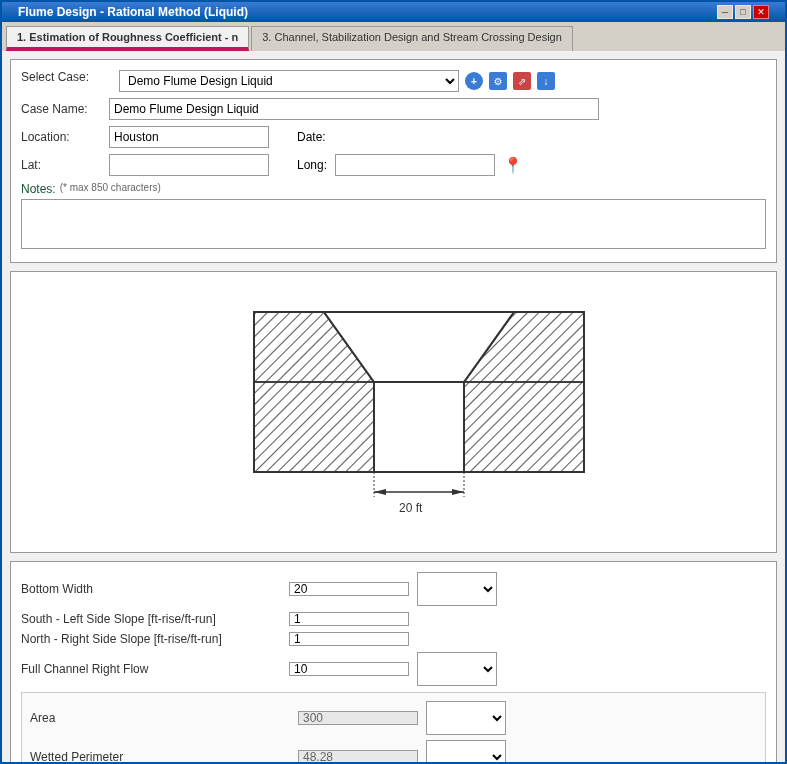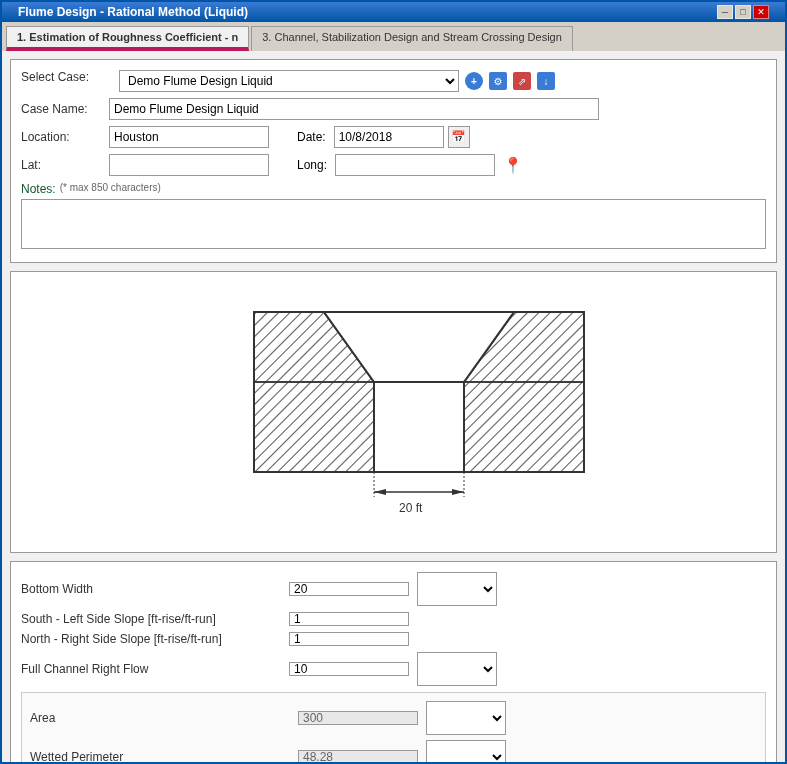--- a/index.html
+++ b/index.html
@@ -97,24 +97,20 @@
 
       <div class="form-row">
         <span class="form-label">Case Name:</span>
         <input type="text" class="form-input" style="width: 490px;" value="Demo Flume Design Liquid">
       </div>
 
       <div class="form-row">
         <span class="form-label">Location:</span>
         <input type="text" class="form-input form-input-medium" value="Houston" style="">
         <span style="margin-left:20px;">Date:</span>
-        <div class="date-input-wrap">
-          <input type="text" class="form-input" style="width: 110px;" value="10/8/2018">
-          <button class="calendar-btn">📅</button>
-        </div>
       </div>
 
       <div class="form-row">
         <span class="form-label">Lat:</span>
         <input type="text" class="form-input form-input-medium" value="" style="">
         <span style="margin-left:20px;">Long:</span>
         <input type="text" class="form-input" style="width: 160px;" value="">
         <span class="green-pin">📍</span>
       </div>
 

